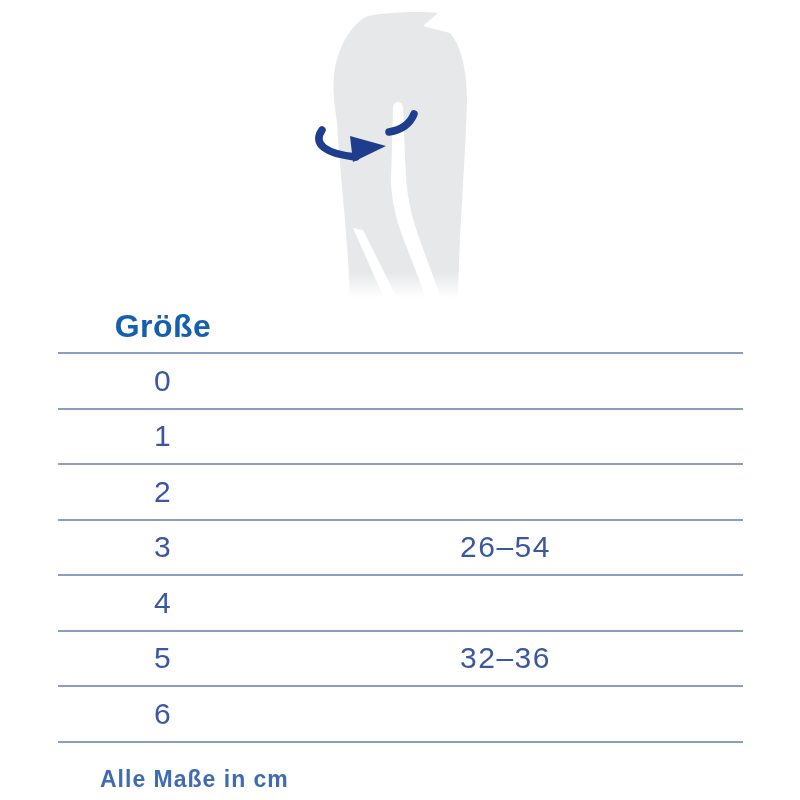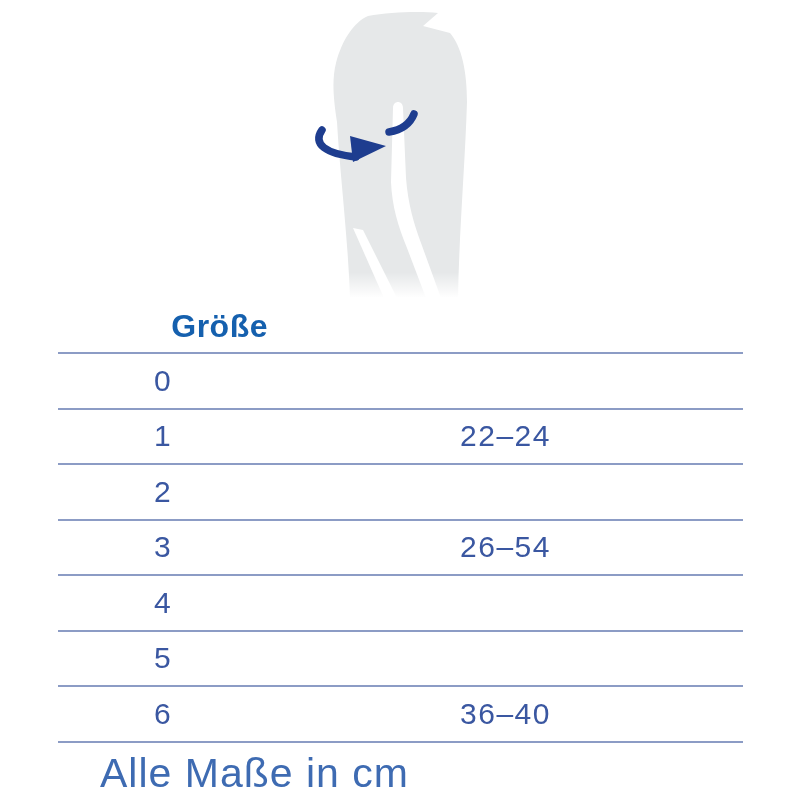--- a/index.html
+++ b/index.html
@@ -10,35 +10,35 @@
     font-family:"Liberation Sans","DejaVu Sans",sans-serif;
     overflow:hidden;
   }
   .illustration{position:absolute;left:0;top:0;width:800px;height:800px;}
   .size-table{position:absolute;left:58px;top:300px;width:685px;}
   .thead{
     display:grid;grid-template-columns:210px 1fr;align-items:center;
     height:52px;
   }
   .th{
-    text-align:right;font-size:32px;font-weight:700;letter-spacing:.5px;
+    text-align:center;font-size:32px;font-weight:700;letter-spacing:.5px;
     color:#1560AE;
   }
   .trow{
     display:grid;grid-template-columns:210px 1fr;align-items:center;
     height:53.5px;border-top:2px solid #8C9CC5;
   }
   .td{
     text-align:center;font-size:30px;font-weight:400;letter-spacing:1.5px;
     color:#3A57A1;
   }
   .bottom-line{height:0;border-top:2px solid #8C9CC5;}
   .footnote{
-    margin-top:7px;padding-left:42px;
-    font-size:41px;font-weight:400;letter-spacing:1px;
+    margin-top:23px;padding-left:42px;
+    font-size:23px;font-weight:700;letter-spacing:1px;
     color:#3E6BB2;
   }
 </style>
 </head>
 <body>
 
 <div class="stage">
 
   <svg class="illustration" viewBox="0 0 800 800">
 
@@ -81,38 +81,37 @@
 
     <div class="thead">
       <div class="th">Größe</div>
     </div>
 
     <div class="trow">
       <div class="td">0</div>
     </div>
     <div class="trow">
       <div class="td">1</div>
-      <div class="td">22–24</div>
     </div>
     <div class="trow">
       <div class="td">2</div>
     </div>
     <div class="trow">
       <div class="td">3</div>
       <div class="td">26–54</div>
     </div>
     <div class="trow">
       <div class="td">4</div>
     </div>
     <div class="trow">
       <div class="td">5</div>
+      <div class="td">32–36</div>
     </div>
     <div class="trow">
       <div class="td">6</div>
-      <div class="td">36–40</div>
     </div>
 
     <div class="bottom-line"></div>
 
     <div class="footnote">Alle Maße in cm</div>
   </div>
 
 </div>
 
 </body></html>

